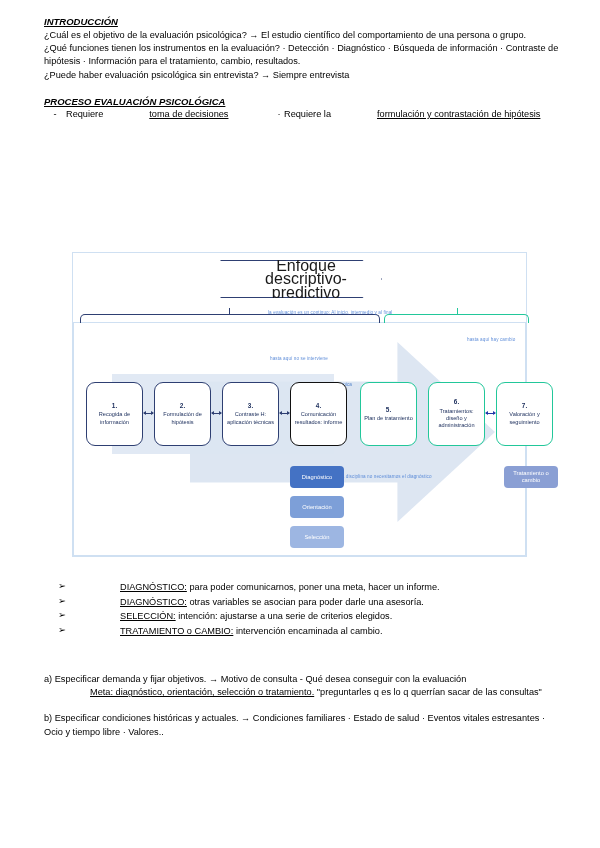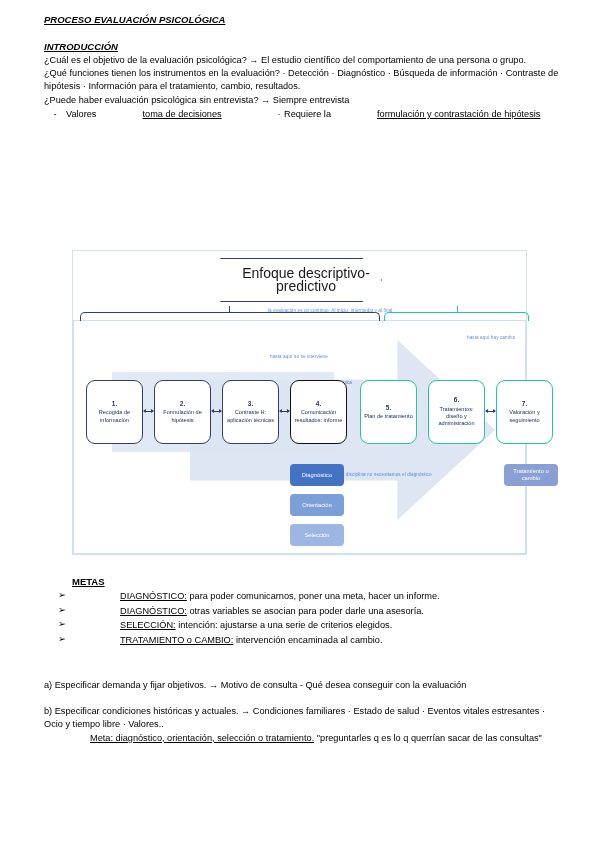--- a/index.html
+++ b/index.html
@@ -114,26 +114,26 @@
     height: 234px;
     border: 1px solid #cfe0f2;
     background: #ffffff;
     box-sizing: border-box;
   }
 
   
   .chev {
     position: absolute;
     top: 8px;
-    height: 44px;
+    height: 38px;
     display: flex;
     align-items: center;
     justify-content: center;
     text-align: center;
-    font-size: 14px;
+    font-size: 16px;
     line-height: 13.5px;
     color: #1a1a1a;
     box-sizing: border-box;
     background: #ffffff;
   }
   .chev-a {
     left: 148px;
     width: 162px;
     border: 1.4px solid #2e3f72;
     clip-path: polygon(0 0, 88% 0, 100% 50%, 88% 100%, 0 100%, 12% 50%);
@@ -285,34 +285,34 @@
   .pill-2 { left: 218px; top: 244px; background: #7d9fd8; }
   .pill-3 { left: 218px; top: 274px; background: #9db6e2; }
   .pill-4 { left: 432px; top: 214px; background: #8a9fd4; }
 </style>
 </head>
 <body>
 
 <div class="page">
 
 
-  <div class="body-block" style="margin-top:14px;">
-    <div class="sec-head">PROCESO EVALUACIÓN PSICOLÓGICA</div>
-  </div>
-
   <div class="body-block" style="margin-top:16px;">
     <div class="sec-head">INTRODUCCIÓN</div>
     <p class="para" style="margin-top:2px;">¿Cuál es el objetivo de la evaluación psicológica? → El estudio científico del comportamiento de una persona o grupo.</p>
     <p class="para">¿Qué funciones tienen los instrumentos en la evaluación? · Detección · Diagnóstico · Búsqueda de información · Contraste de hipótesis · Información para el tratamiento, cambio, resultados.</p>
     <p class="para">¿Puede haber evaluación psicológica sin entrevista? → Siempre entrevista</p>
   </div>
+
+  <div class="body-block" style="margin-top:14px;">
+    <div class="sec-head">PROCESO EVALUACIÓN PSICOLÓGICA</div>
+  </div>
   <div class="proc-row">
     <div class="proc-col-a">
       <span class="dash">-</span>
-      <span>Valores </span>
+      <span>Requiere </span>
       <span class="u">toma de decisiones</span>
     </div>
     <div class="proc-col-b">
       <span class="dot">·</span>
       <span>Requiere la </span>
       <span class="u">formulación y contrastación de hipótesis</span>
     </div>
   </div>
 
   <div class="diagram">
@@ -372,21 +372,20 @@
       <span>Valoración y seguimiento</span>
     </div>
 
     <div class="pill pill-1">Diagnóstico</div>
     <div class="pill pill-2">Orientación</div>
     <div class="pill pill-3">Selección</div>
     <div class="pill pill-4">Tratamiento o cambio</div>
   </div>
 
   <div style="position:absolute; left:0; top:562px; width:600px;">
-    <div class="sec-head-plain" style="padding-left:72px;">METAS</div>
     <ul class="metas-list">
       <li>
         <span class="arrow">➢</span>
         <span class="u">DIAGNÓSTICO:</span><span> para poder comunicarnos, poner una meta, hacer un informe.</span>
       </li>
       <li>
         <span class="arrow">➢</span>
         <span class="u">DIAGNÓSTICO:</span><span> otras variables se asocian para poder darle una asesoría.</span>
       </li>
       <li>
@@ -394,20 +393,20 @@
         <span class="u">SELECCIÓN:</span><span> intención: ajustarse a una serie de criterios elegidos.</span>
       </li>
       <li>
         <span class="arrow">➢</span>
         <span class="u">TRATAMIENTO o CAMBIO:</span><span> intervención encaminada al cambio.</span>
       </li>
     </ul>
   </div>
 
   <div style="position:absolute; left:0; top:652px; width:600px;">
-    <div class="body-block" style="margin-top:13px;">
+    <div class="body-block" style="margin-top:5px;">
       <p class="para"><span>a) Especificar demanda y fijar objetivos. → Motivo de consulta - Qué desea conseguir con la evaluación</span></p>
+      <p class="para"><span class="u">Meta: diagnóstico, orientación, selección o tratamiento.</span><span> "preguntarles q es lo q querrían sacar de las consultas"</span></p>
       <p class="para" style="margin-top:13px;">b) Especificar condiciones históricas y actuales. → Condiciones familiares · Estado de salud · Eventos vitales estresantes · Ocio y tiempo libre · Valores..</p>
-      <p class="para"><span class="u">Meta: diagnóstico, orientación, selección o tratamiento.</span><span> "preguntarles q es lo q querrían sacar de las consultas"</span></p>
     </div>
   </div>
 
 </div>
 
 </body></html>

